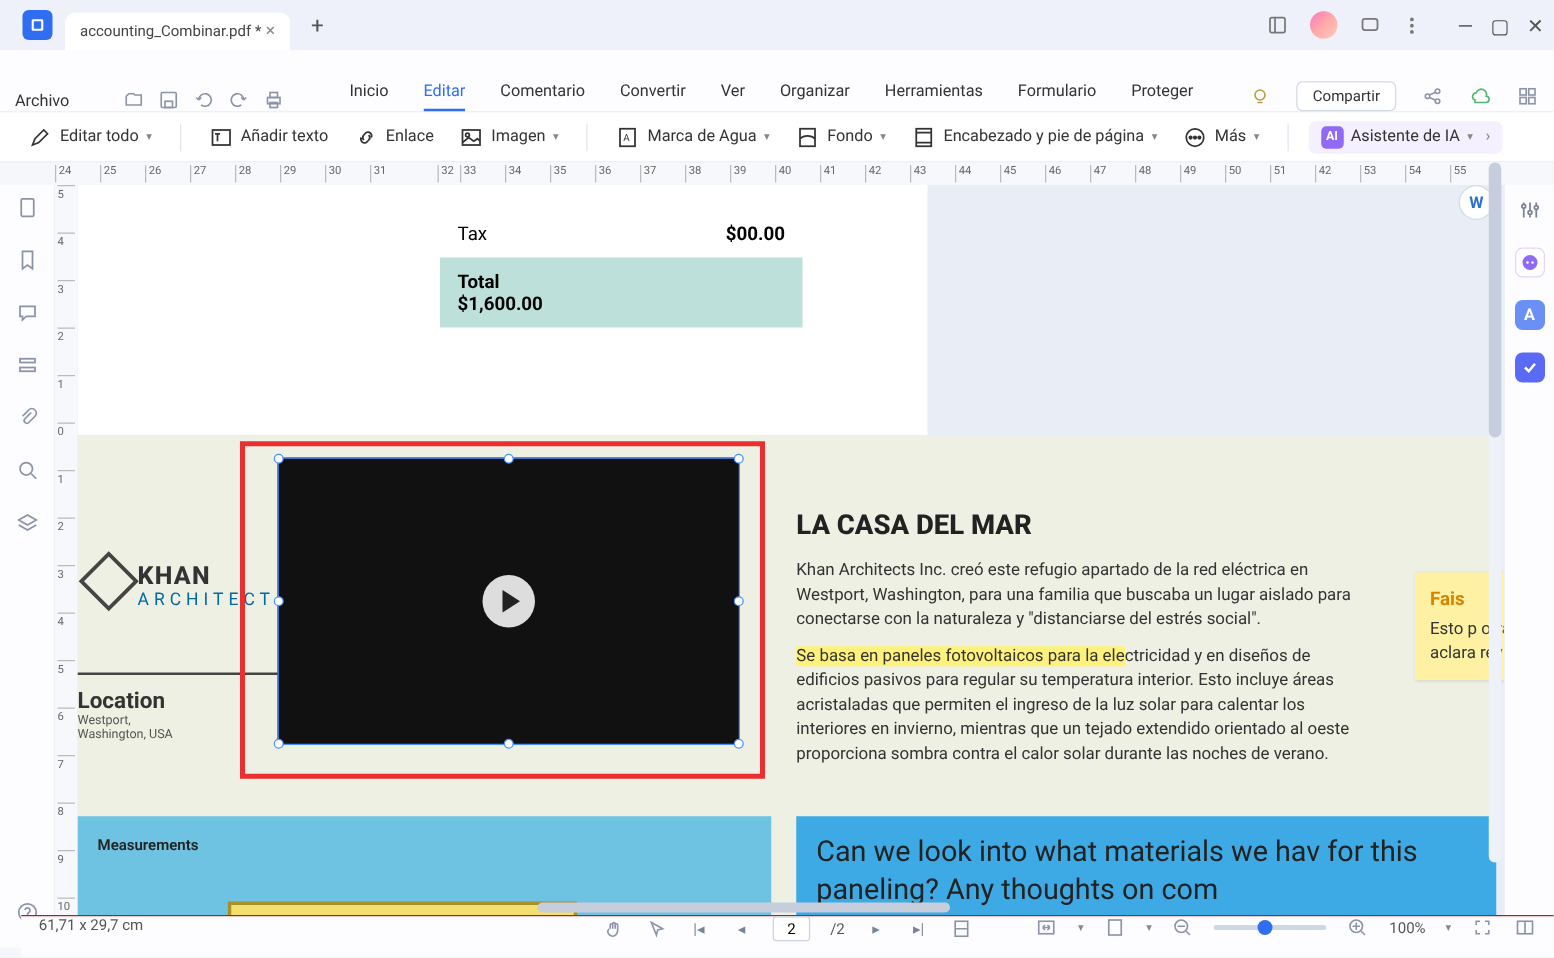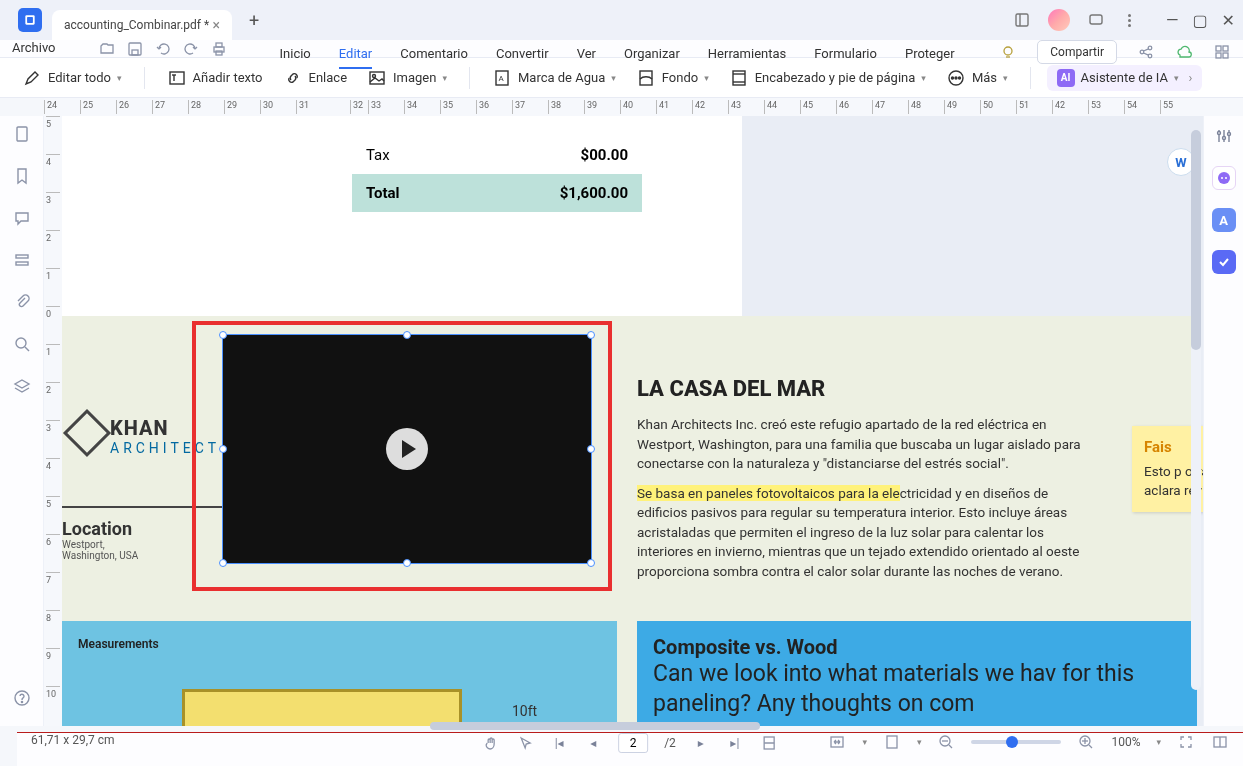--- a/index.html
+++ b/index.html
@@ -12,21 +12,21 @@
 .tab-strip { display: flex; align-items: center; height: 100%; }
 .tab { height: 30px; background: #fff; border-radius: 8px 8px 0 0; display: flex; align-items: center; padding: 0 12px; font-size: 12px; color: #444; margin-top: 10px; min-width: 180px; }
 .tab .close { margin-left: auto; color: #888; font-size: 14px; cursor: pointer; }
 .newtab { width: 28px; height: 28px; display: flex; align-items: center; justify-content: center; color: #555; font-size: 18px; margin-left: 8px; cursor: pointer; }
 .titlebar-right { margin-left: auto; display: flex; align-items: center; gap: 18px; color: #666; }
 .titlebar-right .ticon { width: 16px; height: 16px; display: flex; align-items: center; justify-content: center; }
 .avatar { width: 22px; height: 22px; border-radius: 50%; background: linear-gradient(135deg,#f7b,#faa,#fcb); }
 .winbtns { display: flex; gap: 14px; margin-left: 10px; color: #555; }
 
 
-.menubar { height: 18px; background: #fdfdff; display: flex; align-items: flex-start; padding: 0 12px; border-bottom: 1px solid #e8ebf4; gap: 28px; }
+.menubar { height: 50px; background: #fdfdff; display: flex; align-items: flex-end; padding: 0 12px; border-bottom: 1px solid #e8ebf4; gap: 28px; }
 .menu-file { font-size: 13px; color: #333; margin-right: 14px; }
 .qat { display: flex; gap: 10px; margin-right: 24px; }
 .qat-ic { width: 18px; height: 18px; color: #7a8299; display: flex; align-items: center; justify-content: center; }
 .menu-items { display: flex; gap: 28px; }
 .menu-item { font-size: 13px; color: #333; padding: 6px 0; cursor: pointer; }
 .menu-item.active { color: #2f6ef0; border-bottom: 2px solid #2f6ef0; }
 .menubar-right { margin-left: auto; display: flex; align-items: center; gap: 20px; }
 .share-btn { border: 1px solid #d4d9e6; border-radius: 5px; padding: 4px 12px; font-size: 12px; color: #333; background: #fff; }
 .rmic { width: 18px; height: 18px; color: #7a8299; display:flex;align-items:center;justify-content:center; }
 
@@ -53,21 +53,21 @@
 .ruler-v .tick { position: absolute; left: 2px; border-top: 1px solid #bbb; width: 14px; padding-top: 2px; writing-mode: horizontal-tb; }
 
 .canvas-wrap { flex: 1; background: #e9edf5; position: relative; overflow: hidden; }
 .canvas { position: absolute; left: 0; top: 0; width: 1130px; }
 
 
 .page1 { position: absolute; left: 0; top: 0; width: 680px; height: 200px; background: #fff; }
 .mini-table { position: absolute; left: 290px; top: 20px; width: 290px; font-size: 15px; }
 .mini-row { display: flex; justify-content: space-between; padding: 10px 14px; }
 .mini-row.tax { background: #fff; }
-.mini-row.total { background: #bde1da; font-weight: 700; }
+.mini-row.total { background: #bde1da; font-weight: 700; flex-direction: column; }
 .mini-row .val { font-weight: 700; }
 
 
 .page2 { position: absolute; left: 0; top: 200px; width: 1130px; height: 530px; background: #edf0e2; }
 .logo-block { position: absolute; left: 0px; top: 100px; }
 .logo-block .kh { font-size: 20px; font-weight: 800; letter-spacing: 1px; color: #333; }
 .logo-block .ar { font-size: 14px; letter-spacing: 4px; color: #0369a1; }
 .logo-ic { position:absolute; left:8px; top:100px; width:34px; height:34px; border:3px solid #444; transform: rotate(45deg); }
 .loc-block { position: absolute; left: 0px; top: 190px; border-top: 2px solid #444; padding-top: 10px; width: 270px; }
 .loc-block .hd { font-size: 18px; font-weight: 700; color: #333; }
@@ -487,21 +487,20 @@
           <div class="nb">Esto p otra re aclara revisa</div>
         </div>
 
         <div class="meas-box">
           <div class="mh">Measurements</div>
           <div class="meas-inner"></div>
           <div class="meas-lbl">10ft</div>
         </div>
 
         <div class="comp-box">
-          <div class="ch">Composite vs. Wood</div>
           <div class="cb">Can we look into what materials we hav for this paneling? Any thoughts on com</div>
         </div>
       </div>
     </div>
   </div>
 
   <div class="sidebar-right">
     <span class="sr-ic" style="color:#7a8299">
         <svg width="18" height="18" viewBox="0 0 18 18" fill="none" stroke="#7a8299" stroke-width="1.4">
           <line x1="4" y1="3" x2="4" y2="15"></line>

